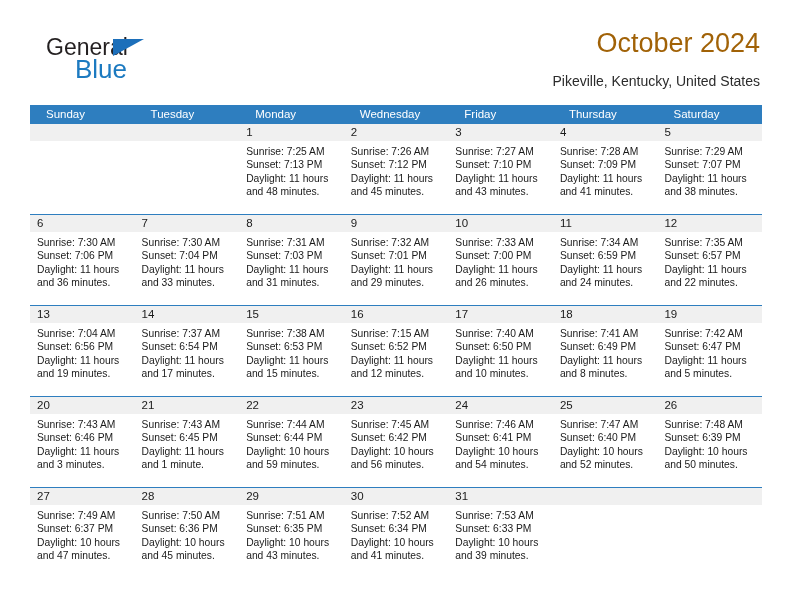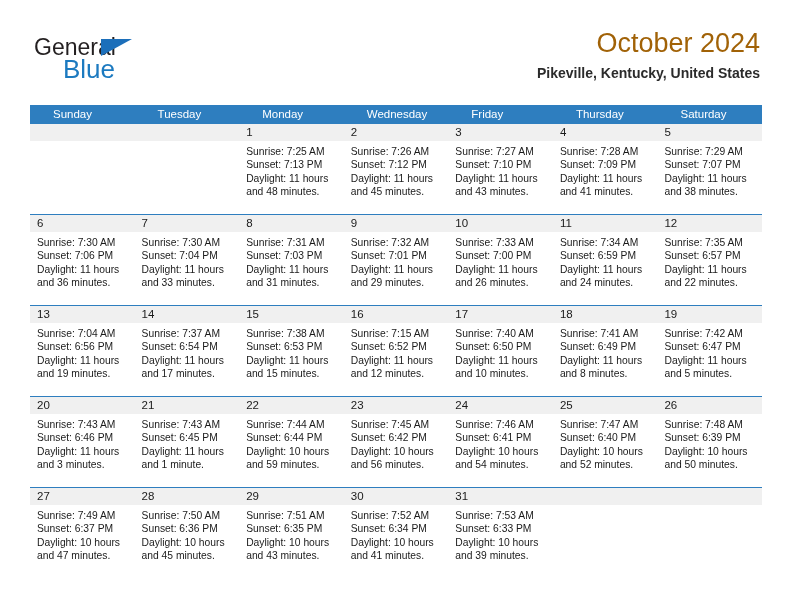--- a/index.html
+++ b/index.html
@@ -24,21 +24,21 @@
   
   .header {
     position: absolute;
     left: 30px;
     top: 26px;
     right: 30px;
     height: 70px;
   }
   .brand {
     position: absolute;
-    left: 4px;
+    left: 16px;
     top: 8px;
     width: 220px;
     height: 56px;
   }
   .brand-general {
     position: absolute;
     left: 0;
     top: 0;
     font-size: 23px;
     letter-spacing: 0px;
@@ -69,46 +69,45 @@
     top: 0;
     text-align: right;
   }
   .cal-title {
     font-size: 27px;
     color: #a16207;
     line-height: 34px;
     white-space: nowrap;
   }
   .cal-subtitle {
-    margin-top: 4px;
+    margin-top: 12px;
     font-size: 14px;
     color: #2b2b2b;
     line-height: 18px;
     white-space: nowrap;
-    font-weight: bold;
   }
 
   
   .calendar {
     position: absolute;
     left: 30px;
     top: 105px;
     width: 732px;
   }
   .weekday-row {
     display: flex;
     background: #2e7ebf;
     height: 19px;
   }
   .weekday {
     flex: 1 1 0;
     color: #ffffff;
     font-size: 11.5px;
     line-height: 19px;
-    padding-left: 23px;
+    padding-left: 16px;
     box-sizing: border-box;
     overflow: hidden;
     white-space: nowrap;
   }
   .week-row {
     display: flex;
     height: 90px;
     border-top: 1px solid #2e7ebf;
   }
   .week-row.first {

